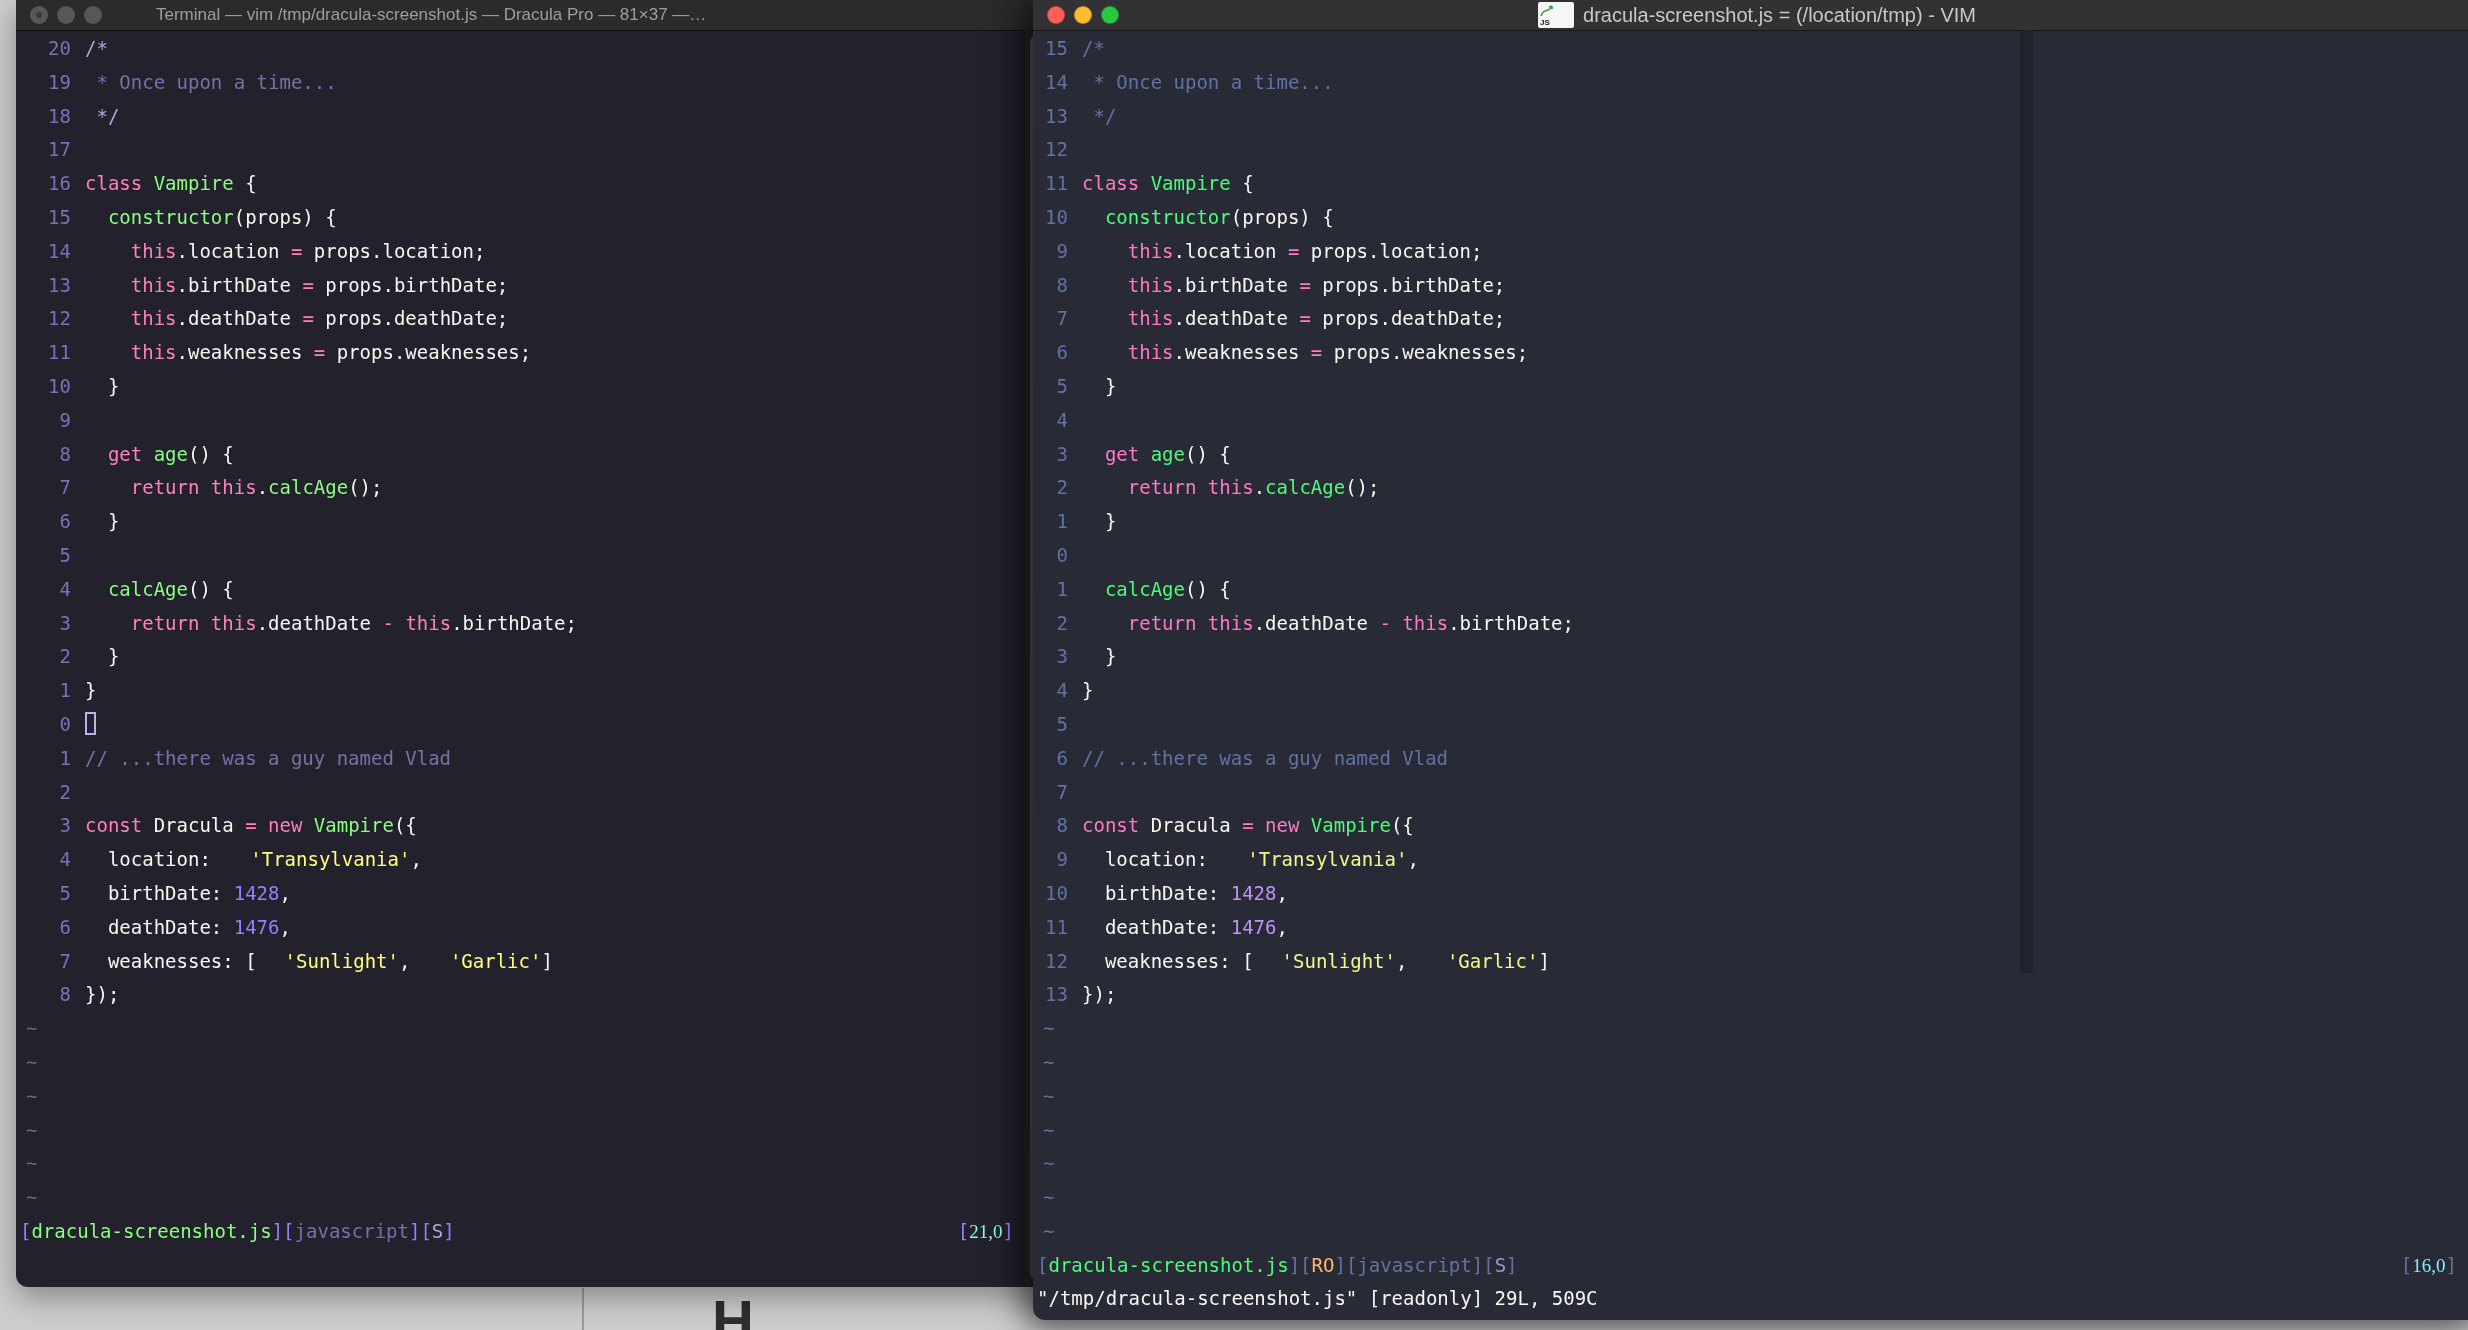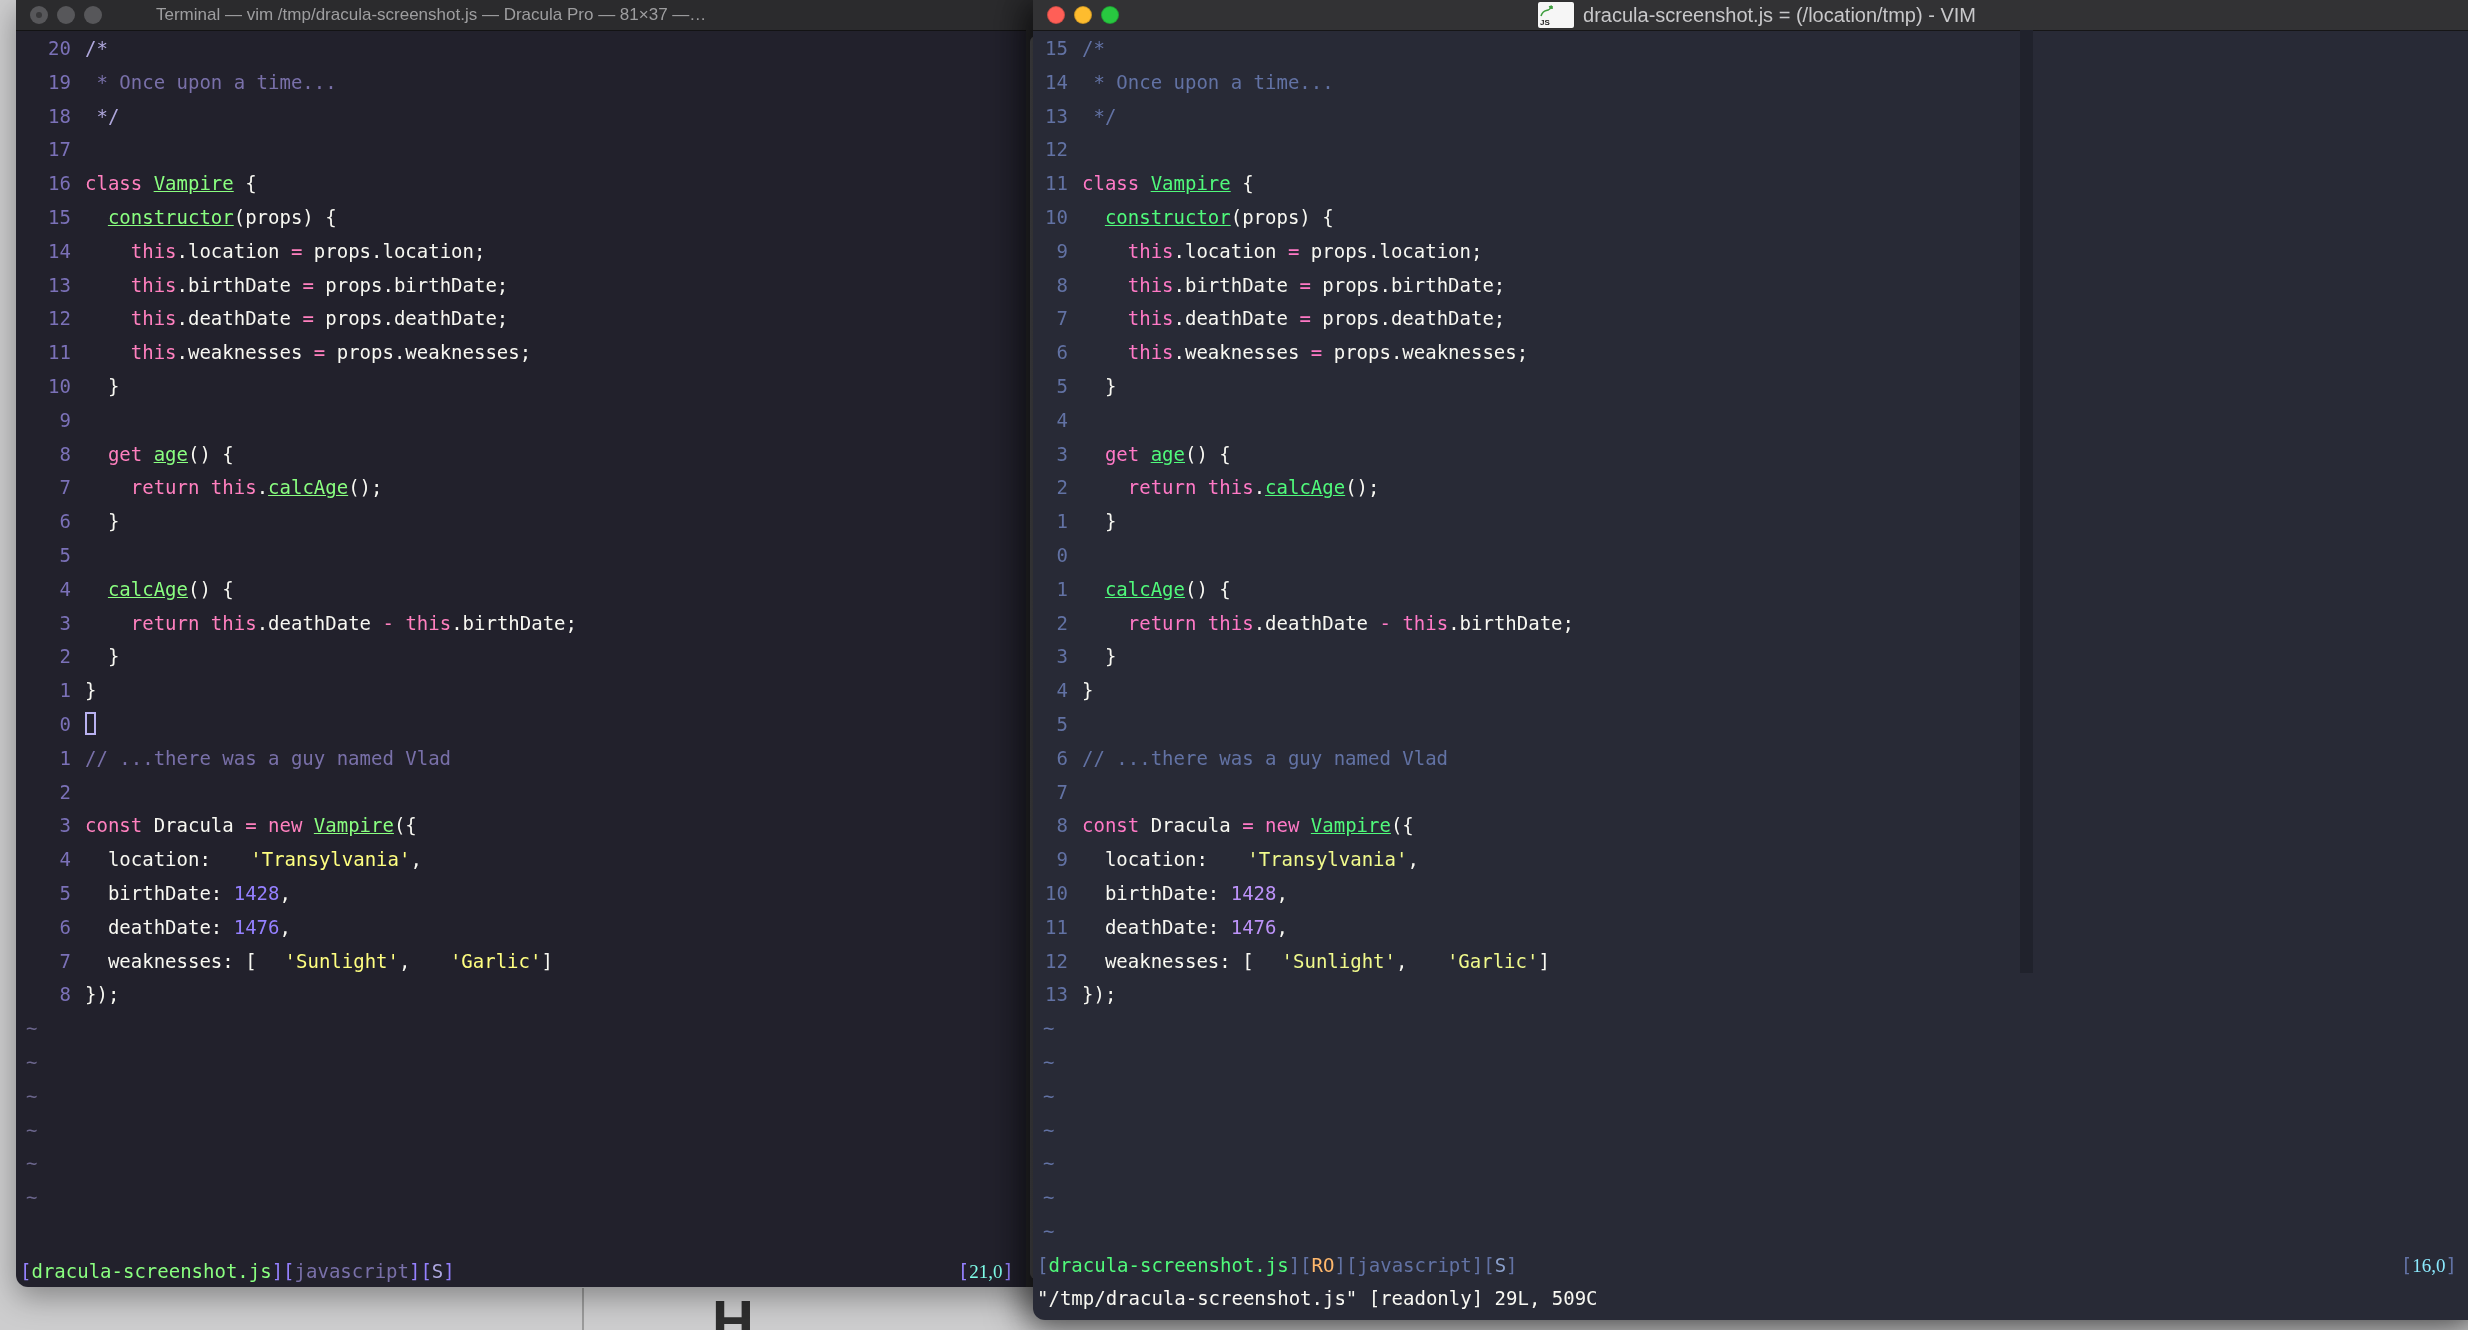--- a/index.html
+++ b/index.html
@@ -35,26 +35,26 @@
   .doc-icon .doc-label{position:absolute;left:2px;bottom:1px;font-size:8px;font-weight:bold;color:#222;line-height:8px;}
 
   .rows{position:absolute;top:32px;left:0;right:0;
     font-family:"DejaVu Sans Mono",monospace;font-size:19px;line-height:33.8px;white-space:pre;}
   .crow{height:33.8px;display:flex;}
   .num{width:47px;text-align:right;color:var(--linenr);flex:none;margin-left:8px;}
   #win-right .num{width:27px;}
   .codetext{padding-left:14px;}
   .tilde-row{padding-left:10px;color:var(--tilde);}
   .statusline{display:flex;justify-content:space-between;padding-left:4px;}
-  #win-left .statusline{padding-right:32px;margin-top:40px;}
+  #win-left .statusline{padding-right:32px;}
   #win-right .statusline{padding-right:24px;}
   .status2{padding-left:4px;color:var(--fg);}
 
   .tk-fg{color:var(--fg);} .tk-comment{color:var(--comment);} .tk-delim{color:var(--delim);}
-  .tk-pink{color:var(--pink);} .tk-green{color:var(--green);text-decoration:underline;} .tk-purple{color:var(--purple);}
+  .tk-pink{color:var(--pink);} .tk-green{color:var(--green);} .tk-purple{color:var(--purple);}
   .tk-yellow{color:var(--yellow);margin-left:28px;}
   .sb-bracket{color:var(--bracket);} .sb-file{color:var(--file);} .sb-lang{color:var(--lang);}
   .sb-flag{color:var(--flag);} .sb-ro{color:var(--ro);} .sb-pos{color:var(--pos);font-family:Liberation Serif, serif;}
 
   .cursorbox{display:inline-block;width:11px;height:23px;border:2px solid var(--cursor);
     box-sizing:border-box;transform:translateY(4px);}
 
   .colorcol{position:absolute;left:987px;top:30px;width:13px;height:943px;background:var(--colorcolumn);}
 
   .scroll-gutter{position:absolute;right:0;top:30px;bottom:0;width:20px;background:#29292C;}

